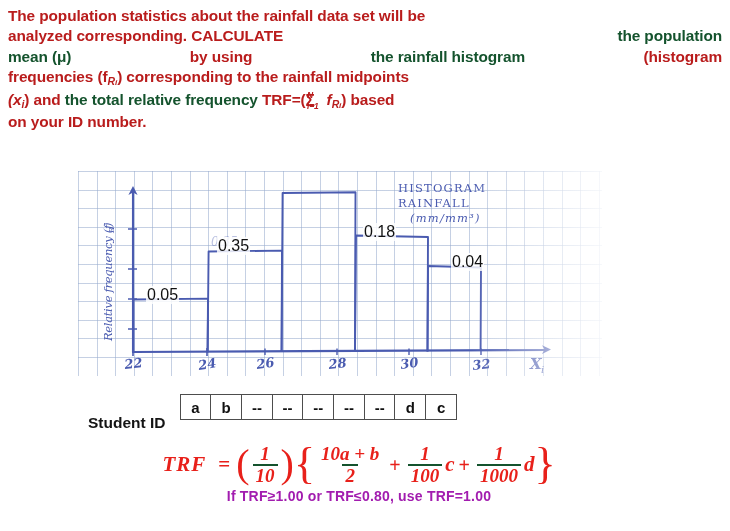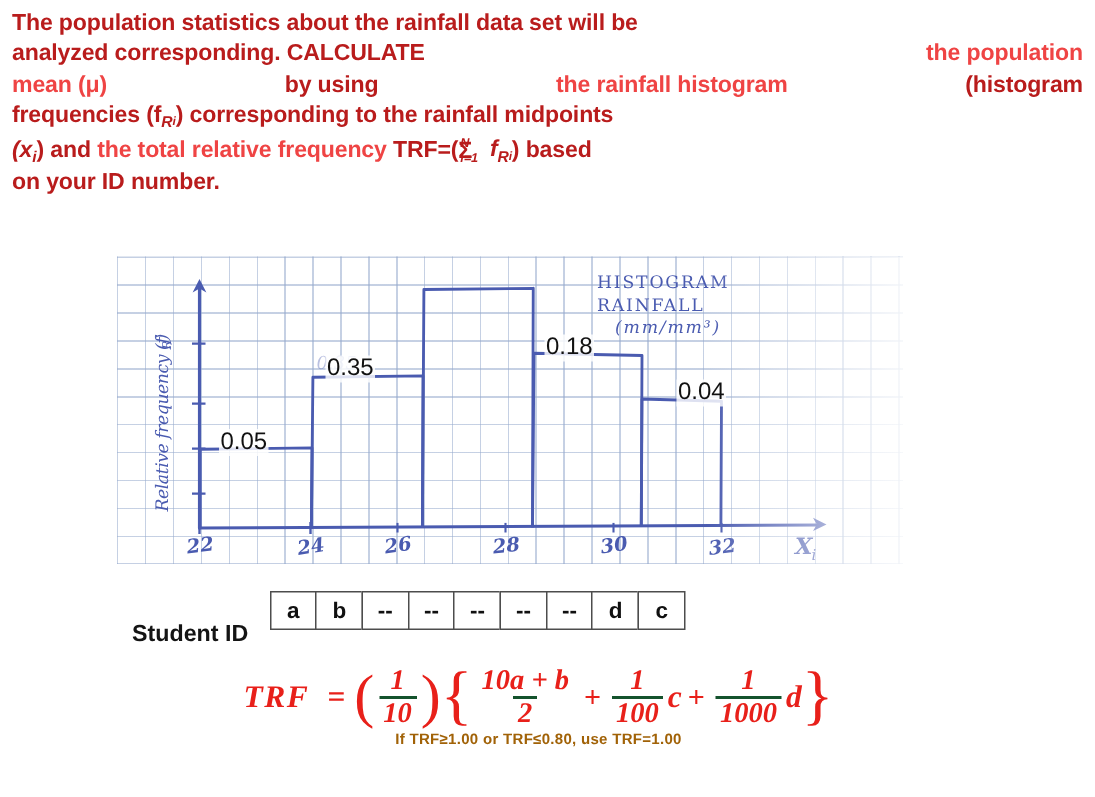--- a/index.html
+++ b/index.html
@@ -16,21 +16,21 @@
   #statement{
     position:absolute;
     left:8px; top:6px; width:714px;
     font-size:15.4px;
     font-weight:bold;
     line-height:1.33;
     text-align:justify;
     letter-spacing:-0.1px;
   }
   #statement .blk{color:#b91c1c;}
-  #statement .red{color:#ef4444;}
+  #statement .red{color:#14532d;}
   #statement .ln{display:block;white-space:nowrap;}
   #statement .j{display:flex;justify-content:space-between;}
   .sub{font-size:0.68em;vertical-align:-0.32em;font-style:italic;}
   .ital{font-style:italic;}
   .sig{font-size:1.02em;position:relative;top:1px;}
   .sigsup{font-size:0.55em;vertical-align:0.75em;font-style:italic;position:relative;left:-8px;}
   .sigsub{font-size:0.55em;vertical-align:-0.45em;font-style:italic;position:relative;left:-14px;}
 
   
   #paper{
@@ -121,21 +121,21 @@
   .frac{
     display:inline-flex;flex-direction:column;align-items:center;
     vertical-align:middle;margin:0 3px;line-height:1.05;
   }
   .frac .num{padding:0 3px;font-size:19px;}
   .frac .den{padding:0 3px;font-size:19px;border-top:2px solid #14532d;}
   .plus{font-style:normal;font-weight:bold;margin:0 4px;font-size:20px;}
   #fnote{
     margin-top:2px;
     font-family:"Liberation Sans", sans-serif;
-    font-size:10px;font-weight:bold;color:#a16207;
+    font-size:14px;font-weight:bold;color:#a21caf;
     letter-spacing:.2px;
   }
 </style>
 </head>
 <body>
 
 <div id="statement">
   <span class="ln">
     <span class="blk">The population statistics about the rainfall data set will be</span>
   </span>

